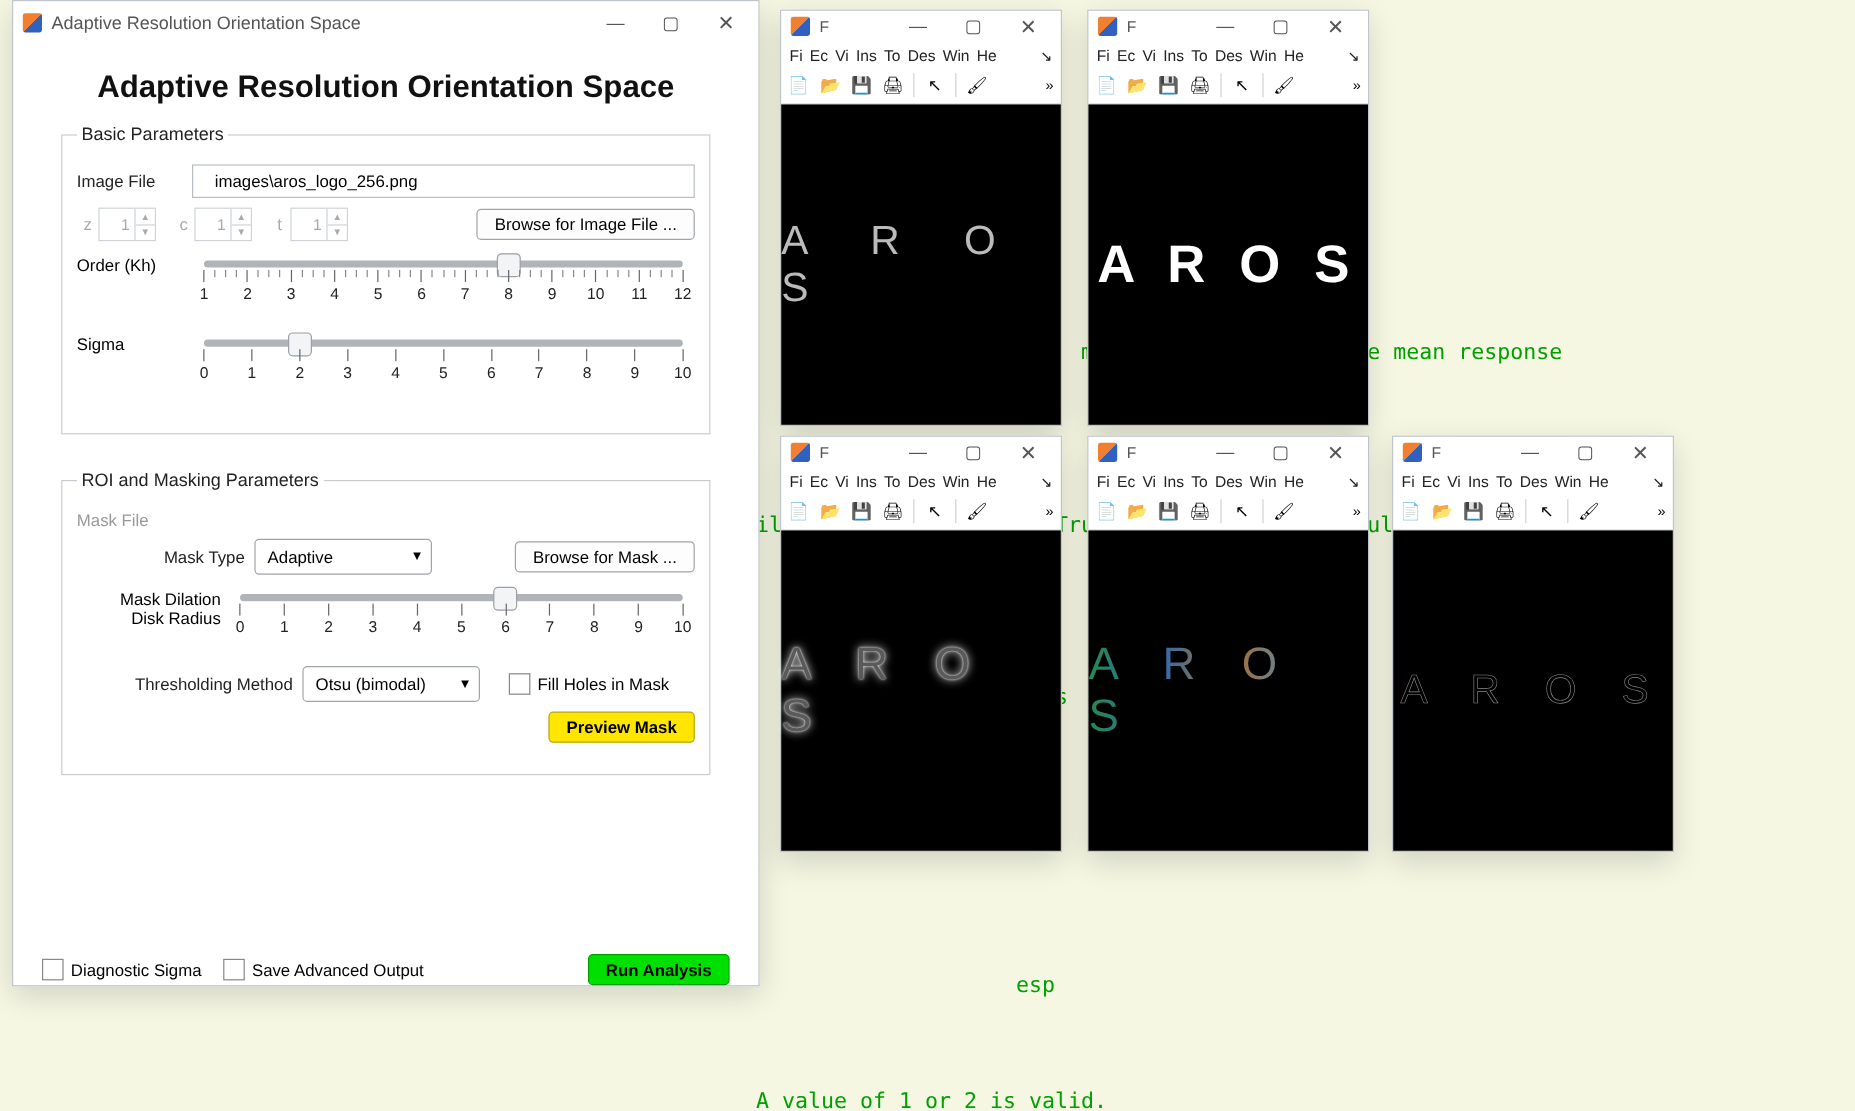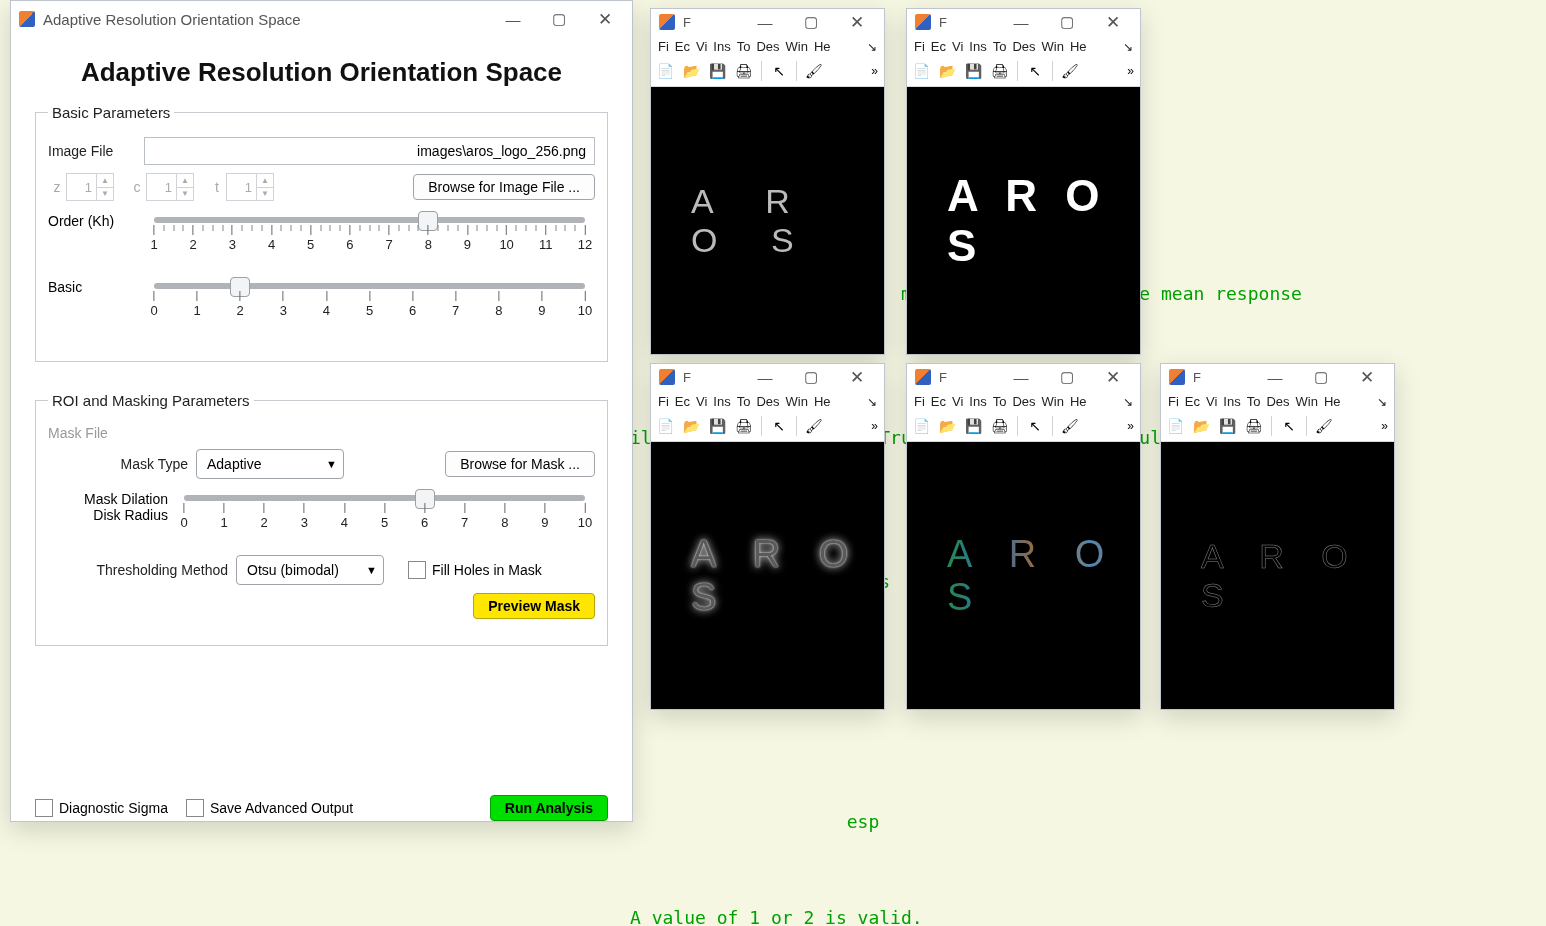--- a/index.html
+++ b/index.html
@@ -35,30 +35,30 @@
   }
   .tb-spacer { flex:1; }
   .tb-btn { width:46px; height:28px; display:flex; align-items:center; justify-content:center;
     color:#555; font-size:15px; }
   .tb-btn.close-x { font-size:17px; }
 
   .content { padding:6px 24px 10px; overflow:auto; flex:1; }
   h1.title { text-align:center; font-size:26px; margin:14px 0 16px; font-weight:700; color:#111; }
 
   fieldset {
-    border:1px solid #c8ccd0; margin:0 0 30px; padding:8px 12px 18px;
+    border:1px solid #c8ccd0; margin:0 16px 30px; padding:8px 12px 18px;
     position:relative;  }
   fieldset > legend { padding:0 4px; font-size:15px; color:#222; }
 
   .row { display:flex; align-items:center; margin:8px 0; }
   .lbl { width:96px; text-align:left; color:#222; }
   .lbl.right { text-align:right; padding-right:8px; width:140px; }
   input[type="text"] {
-    flex:1; height:26px; border:1px solid #b8bec4; padding:0 8px;
-    text-align:right; font-size:14px;
+    flex:1; height:26px; border:1px solid #b8bec4; padding:0 18px;
+    text-align:left; font-size:14px;
   }
   input[disabled] { color:#888; background:#fff; }
 
   .spin-group { display:flex; align-items:center; margin-right:14px; }
   .spin-label { width:18px; text-align:center; color:#aaa; }
   .spin-box { width:46px; height:26px; border:1px solid #d0d4d8; display:flex; }
   .spin-val { flex:1; display:flex; align-items:center; justify-content:flex-end; padding-right:4px; color:#aaa; font-size:13px;}
   .spin-btns { width:16px; display:flex; flex-direction:column; border-left:1px solid #d0d4d8;}
   .spin-btns div { flex:1; display:flex; align-items:center; justify-content:center; font-size:8px; color:#aaa;}
   .spin-btns div:first-child { border-bottom:1px solid #d0d4d8; }
@@ -92,21 +92,21 @@
   button.green  { background:#00e000; border-color:#00a000; font-weight:600;margin-left:40px; }
 
   .bottom-row { display:flex; align-items:center; padding:4px 24px 0; }
 
   .figwin { width:233px; height:345px; }
   .figwin .titlebar { height:26px; font-size:13px;}
   .fig-menubar { display:flex; padding:2px 4px; font-size:13px; color:#222; gap:0; align-items:center;}
   .fig-menubar span { padding:2px 3px; }
   .fig-toolbar { display:flex; padding:2px 4px 4px; gap:4px; border-bottom:1px solid #d8dce0; align-items:center;}
   .ticon { width:22px; height:22px; display:flex; align-items:center; justify-content:center; font-size:14px;}
-  .fig-canvas { flex:1; background:#000; display:flex; align-items:center; justify-content:center;padding-left:40px; }
+  .fig-canvas { flex:1; background:#000; display:flex; align-items:center; justify-content:center; }
   .fig-canvas .aros { color:#fff; font-family: "Century Gothic","Segoe UI",sans-serif; letter-spacing:14px; font-size:38px; }
   .style-thin  .aros { font-weight:100; color:#bbb; letter-spacing:22px; font-size:34px; font-family:"Segoe UI Light","Century Gothic",sans-serif; }
   .style-bold  .aros { font-weight:900; font-size:44px; letter-spacing:8px; }
   .style-glow  .aros { font-weight:400; color:#5a5a5a; text-shadow:0 0 8px #fff,0 0 2px #fff; letter-spacing:14px;}
   .style-color .aros { font-weight:300; letter-spacing:14px;
       background:linear-gradient(90deg,#3a6,#38d,#d83,#6ad,#c76);
       -webkit-background-clip:text; background-clip:text; color:transparent; opacity:0.8;}
   .style-wire  .aros { font-weight:100; color:transparent; -webkit-text-stroke:0.5px #8a8a8a; letter-spacing:14px; font-size:34px;}
 
   .fig-toolbar .sep { width:1px; height:20px; background:#cfd3d7; margin:0 2px;}
@@ -279,21 +279,21 @@
               <div class="minor" style="left: 97.7273%;"></div>
               <div class="tick" style="left: 100%;">
                 <div class="tm"></div>
                 <div class="tl">12</div>
               </div>
             </div>
         </div>
       </div>
 
       <div class="slider-block">
-        <div class="slider-lbl">Basic</div>
+        <div class="slider-lbl">Sigma</div>
         <div class="slider-wrap">
           <div class="track">
             <div class="thumb" id="thumb-sigma" style="left: 20%;"></div>
           </div>
           <div class="ticks" id="ticks-sigma">
               <div class="tick" style="left: 0%;">
                 <div class="tm"></div>
                 <div class="tl">0</div>
               </div>
               <div class="tick" style="left: 10%;">

